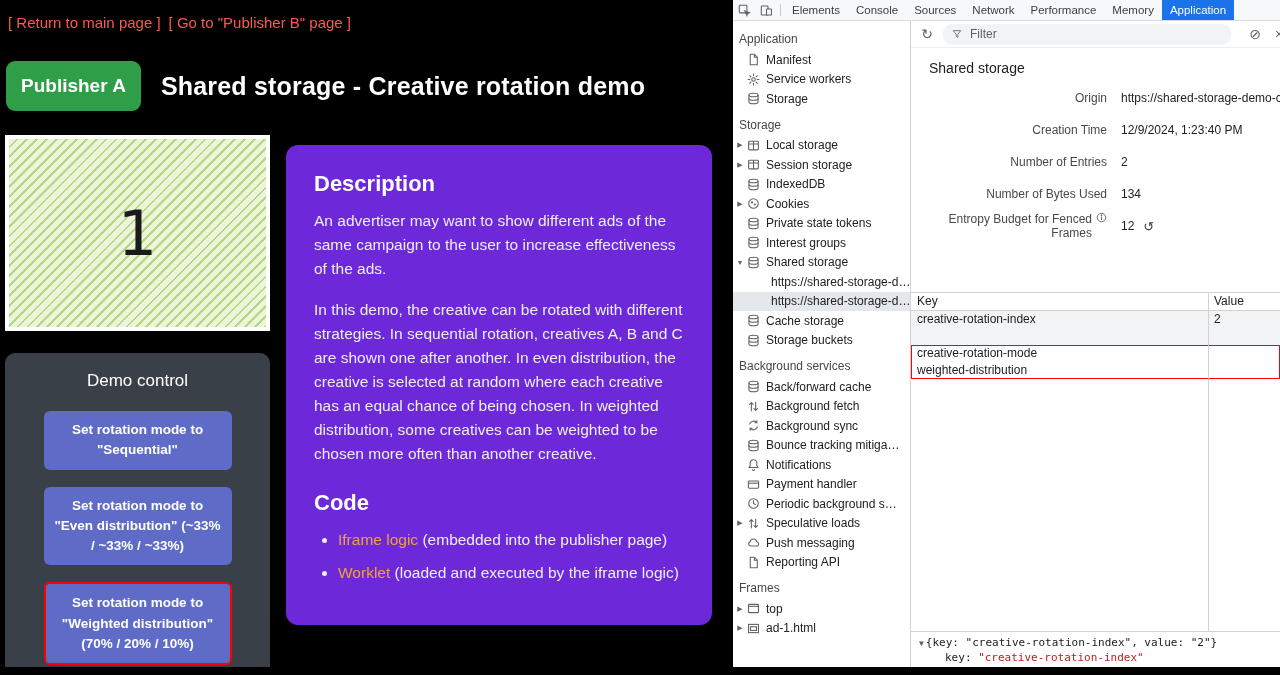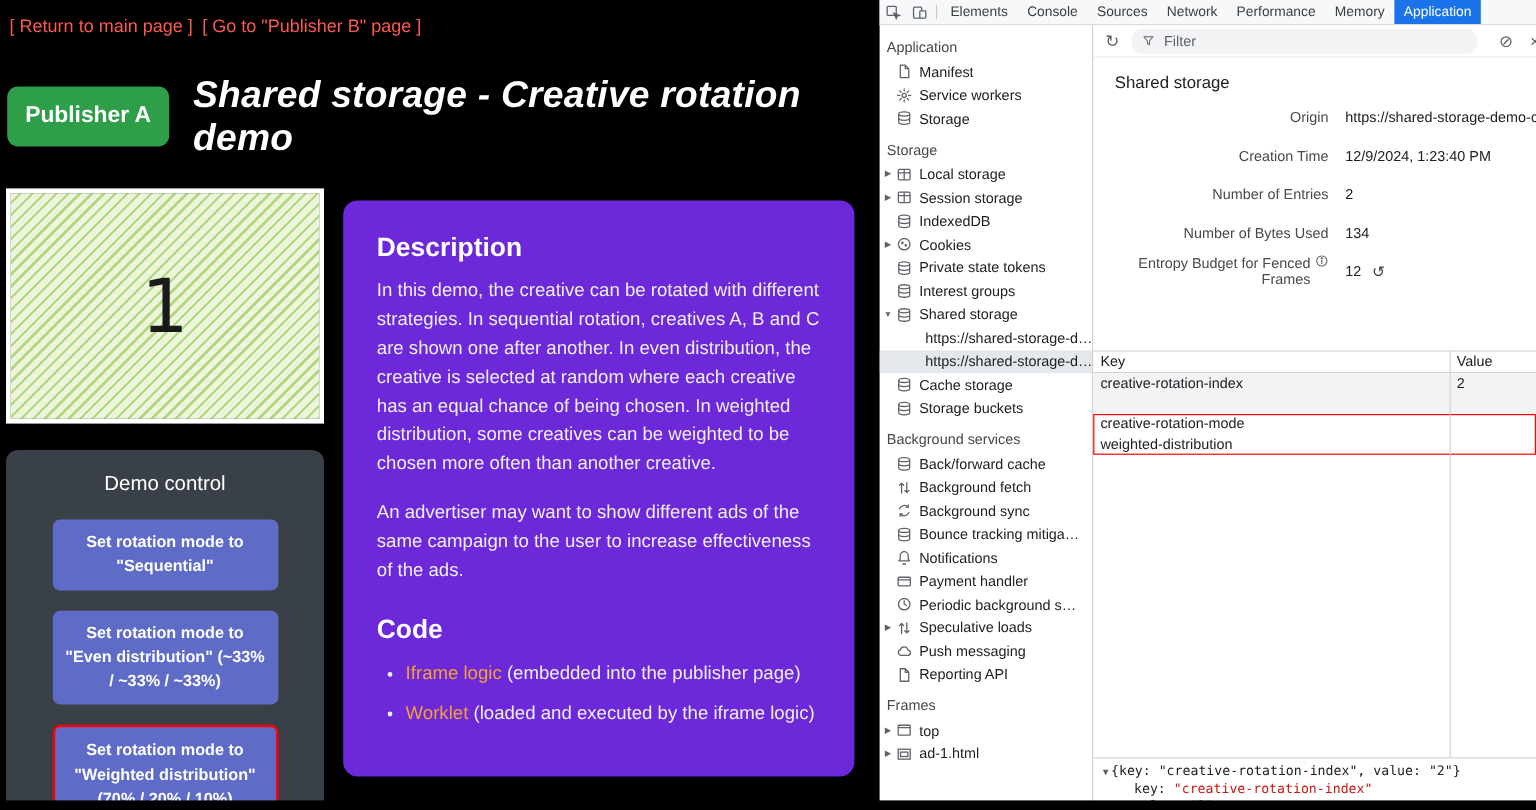--- a/index.html
+++ b/index.html
@@ -4,21 +4,21 @@
 <style>
   html,body{margin:0;padding:0;background:#000;}
   .stage{position:relative;width:1280px;height:675px;overflow:hidden;background:#000;font-family:"Liberation Sans",sans-serif;}
 
   
   .page-left{position:absolute;top:0;left:0;width:733px;height:675px;background:#000;color:#fff;}
   .top-links{padding:14px 0 0 8px;font-size:15px;}
   .toplink{color:#fa5a4f;text-decoration:none;margin-right:8px;cursor:pointer;}
   .header-row{display:flex;align-items:center;gap:20px;margin:30px 0 0 6px;}
   .badge{background:#2f9e49;color:#fff;font-weight:bold;font-size:19px;padding:14px 15px;border-radius:9px;white-space:nowrap;}
-  .page-title{font-size:31px;font-weight:bold;margin:0;letter-spacing:.2px;font-style:italic;}
+  .page-title{font-size:25px;font-weight:bold;margin:0;letter-spacing:.2px;}
   .content-row{display:flex;align-items:flex-start;margin-top:24px;}
   .left-col{width:265px;margin-left:5px;flex:none;}
   .creative-frame{box-sizing:border-box;width:265px;height:196px;border:4px solid #fff;background:repeating-linear-gradient(135deg,#ecf4d9 0 5px,#b4d783 5px 7px);display:flex;align-items:center;justify-content:center;cursor:pointer;}
   .creative-num{font-size:62px;color:#1a1a1a;font-family:"DejaVu Sans",sans-serif;}
   .demo-panel{box-sizing:border-box;width:265px;margin-top:22px;background:#3a4048;border-radius:10px;padding:18px 18px 26px;}
   .demo-title{text-align:center;font-weight:normal;font-size:17px;margin-bottom:20px;}
   .demo-btn{display:block;box-sizing:border-box;width:188px;margin:17px auto 0;background:#5e6cc8;color:#fff;border:none;border-radius:6px;font-family:inherit;font-weight:bold;font-size:13.5px;line-height:1.5;padding:9px 10px;cursor:pointer;}
   .demo-btn.selected{border:2px solid #ff0000;}
   .desc-panel{flex:1;margin:10px 21px 0 16px;background:#6d28d9;border-radius:12px;padding:2px 28px 30px;color:#edeff1;}
   .desc-panel h2{font-size:22px;font-weight:bold;color:#fff;margin:24px 0 12px;}
@@ -207,22 +207,22 @@
           <div id="demo-buttons">
               <button class="demo-btn">Set rotation mode to "Sequential"</button>
               <button class="demo-btn">Set rotation mode to "Even distribution" (~33% / ~33% / ~33%)</button>
               <button class="demo-btn selected">Set rotation mode to "Weighted distribution" (70% / 20% / 10%)</button>
             </div>
         </div>
       </div>
       <div class="desc-panel">
         <h2>Description</h2>
         <div id="desc-paragraphs">
+            <p>An advertiser may want to show different ads of the same campaign to the user to increase effectiveness of the ads.</p>
             <p>In this demo, the creative can be rotated with different strategies. In sequential rotation, creatives A, B and C are shown one after another. In even distribution, the creative is selected at random where each creative has an equal chance of being chosen. In weighted distribution, some creatives can be weighted to be chosen more often than another creative.</p>
-            <p>An advertiser may want to show different ads of the same campaign to the user to increase effectiveness of the ads.</p>
           </div>
         <h2>Code</h2>
         <ul id="code-list">
             <li><span class="code-link">Iframe logic</span><span> (embedded into the publisher page)</span></li>
             <li><span class="code-link">Worklet</span><span> (loaded and executed by the iframe logic)</span></li>
           </ul>
       </div>
     </div>
   </div>
 

